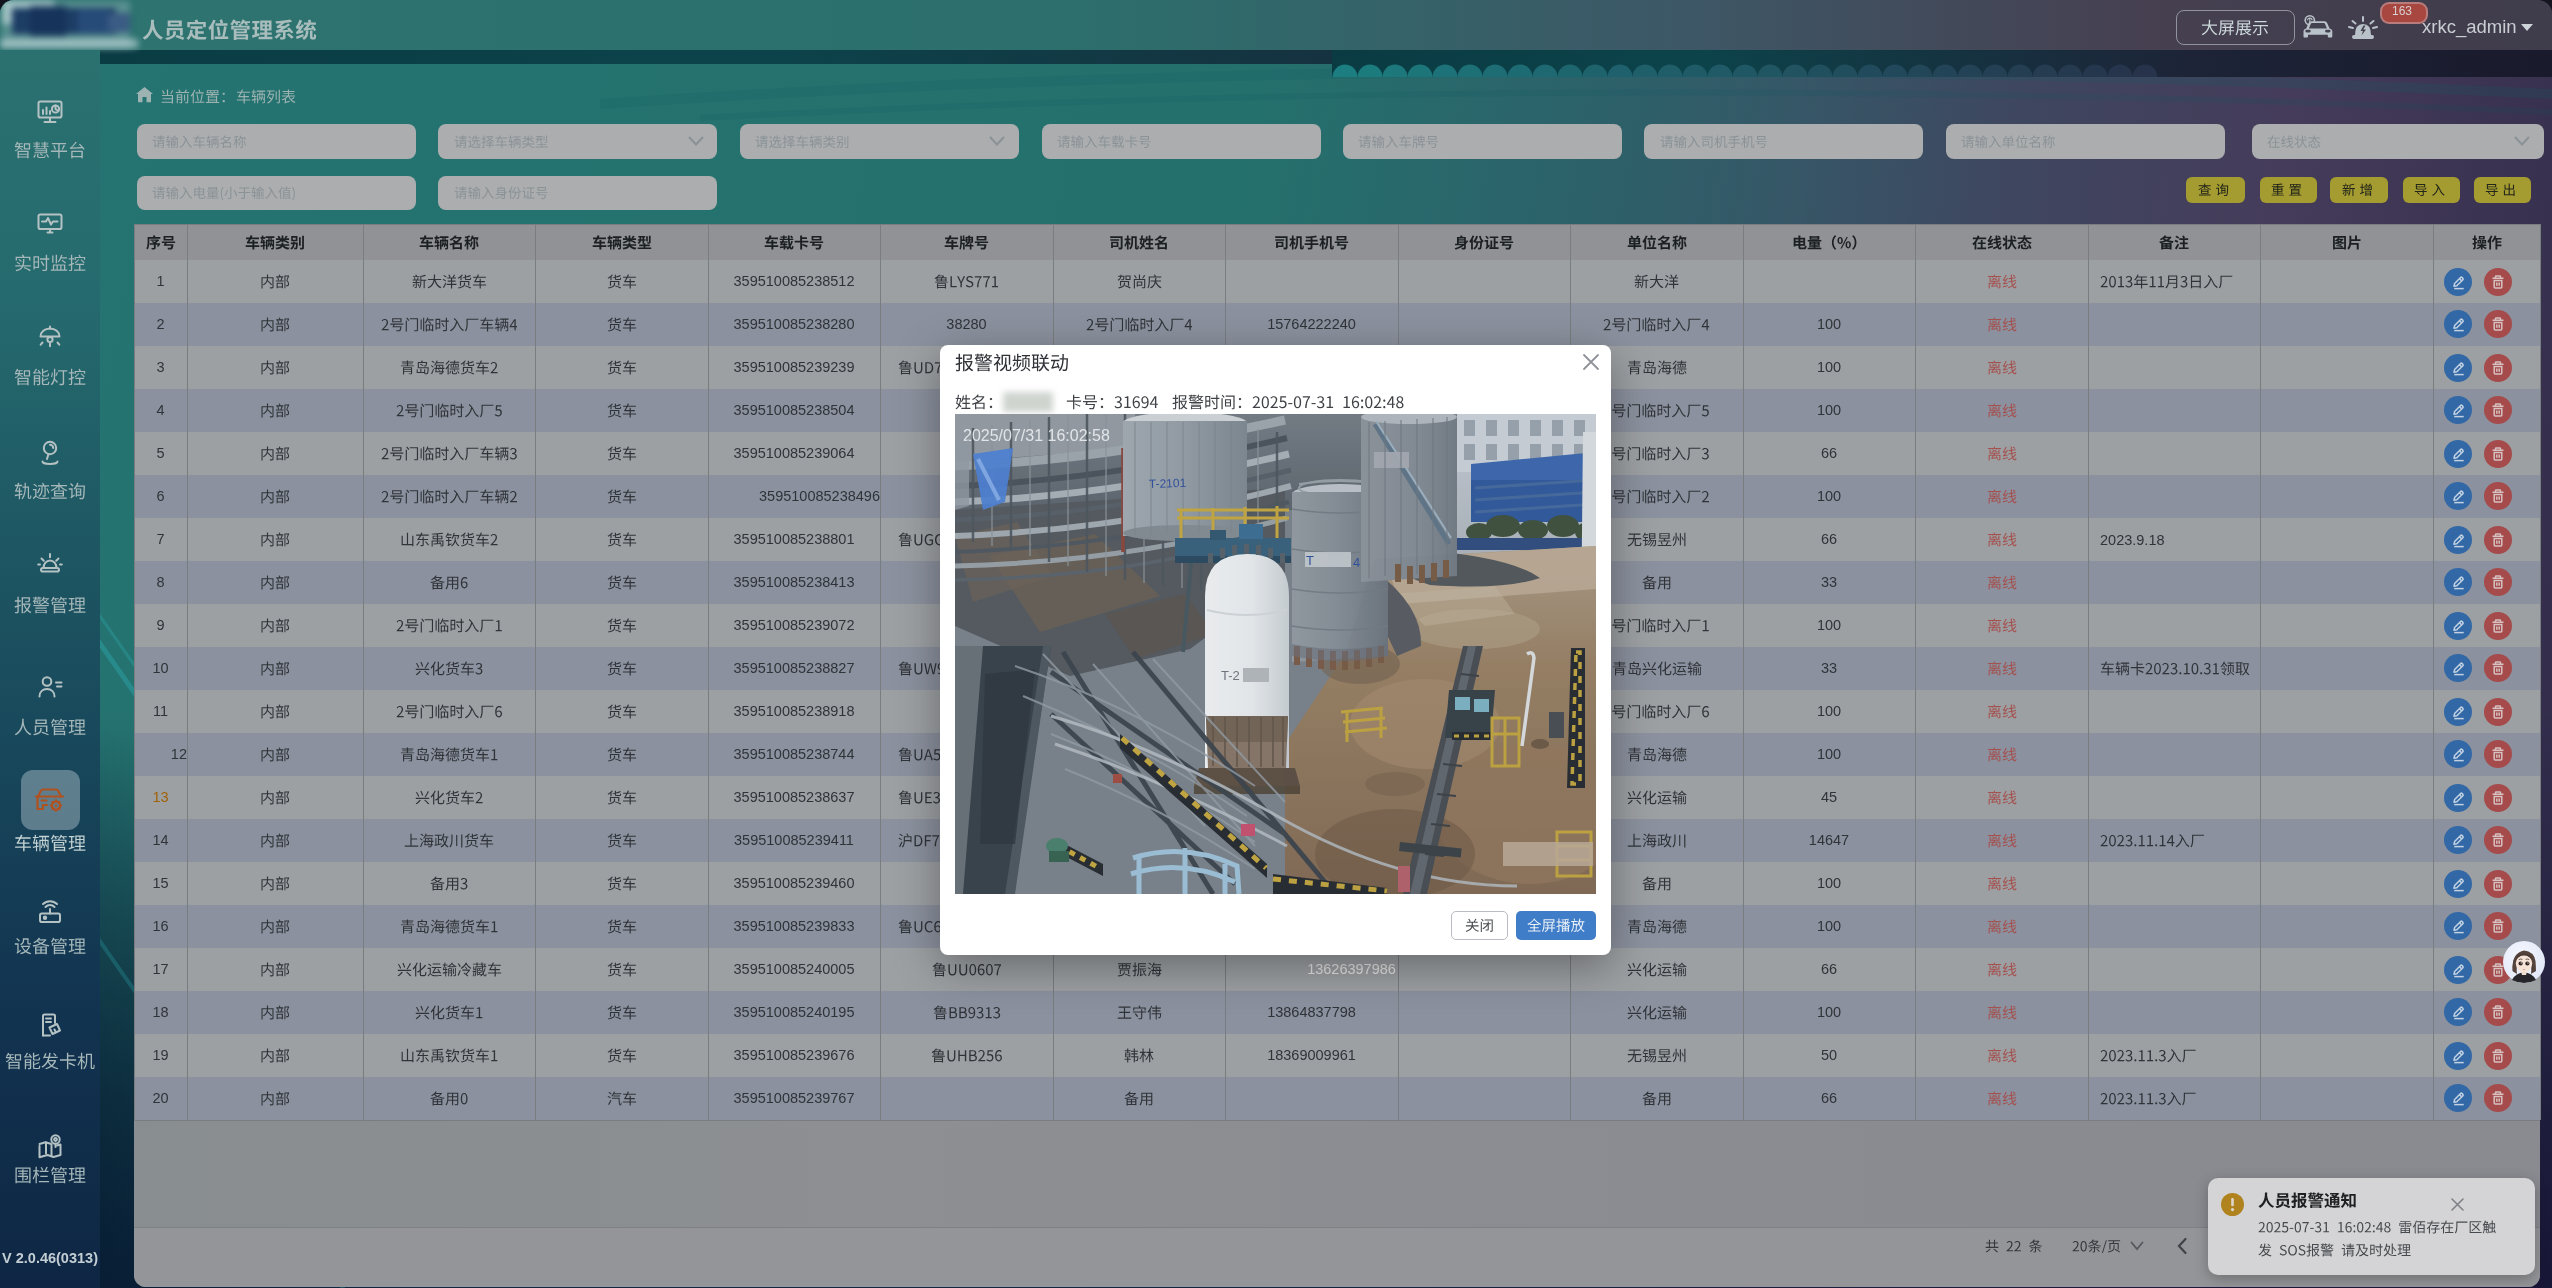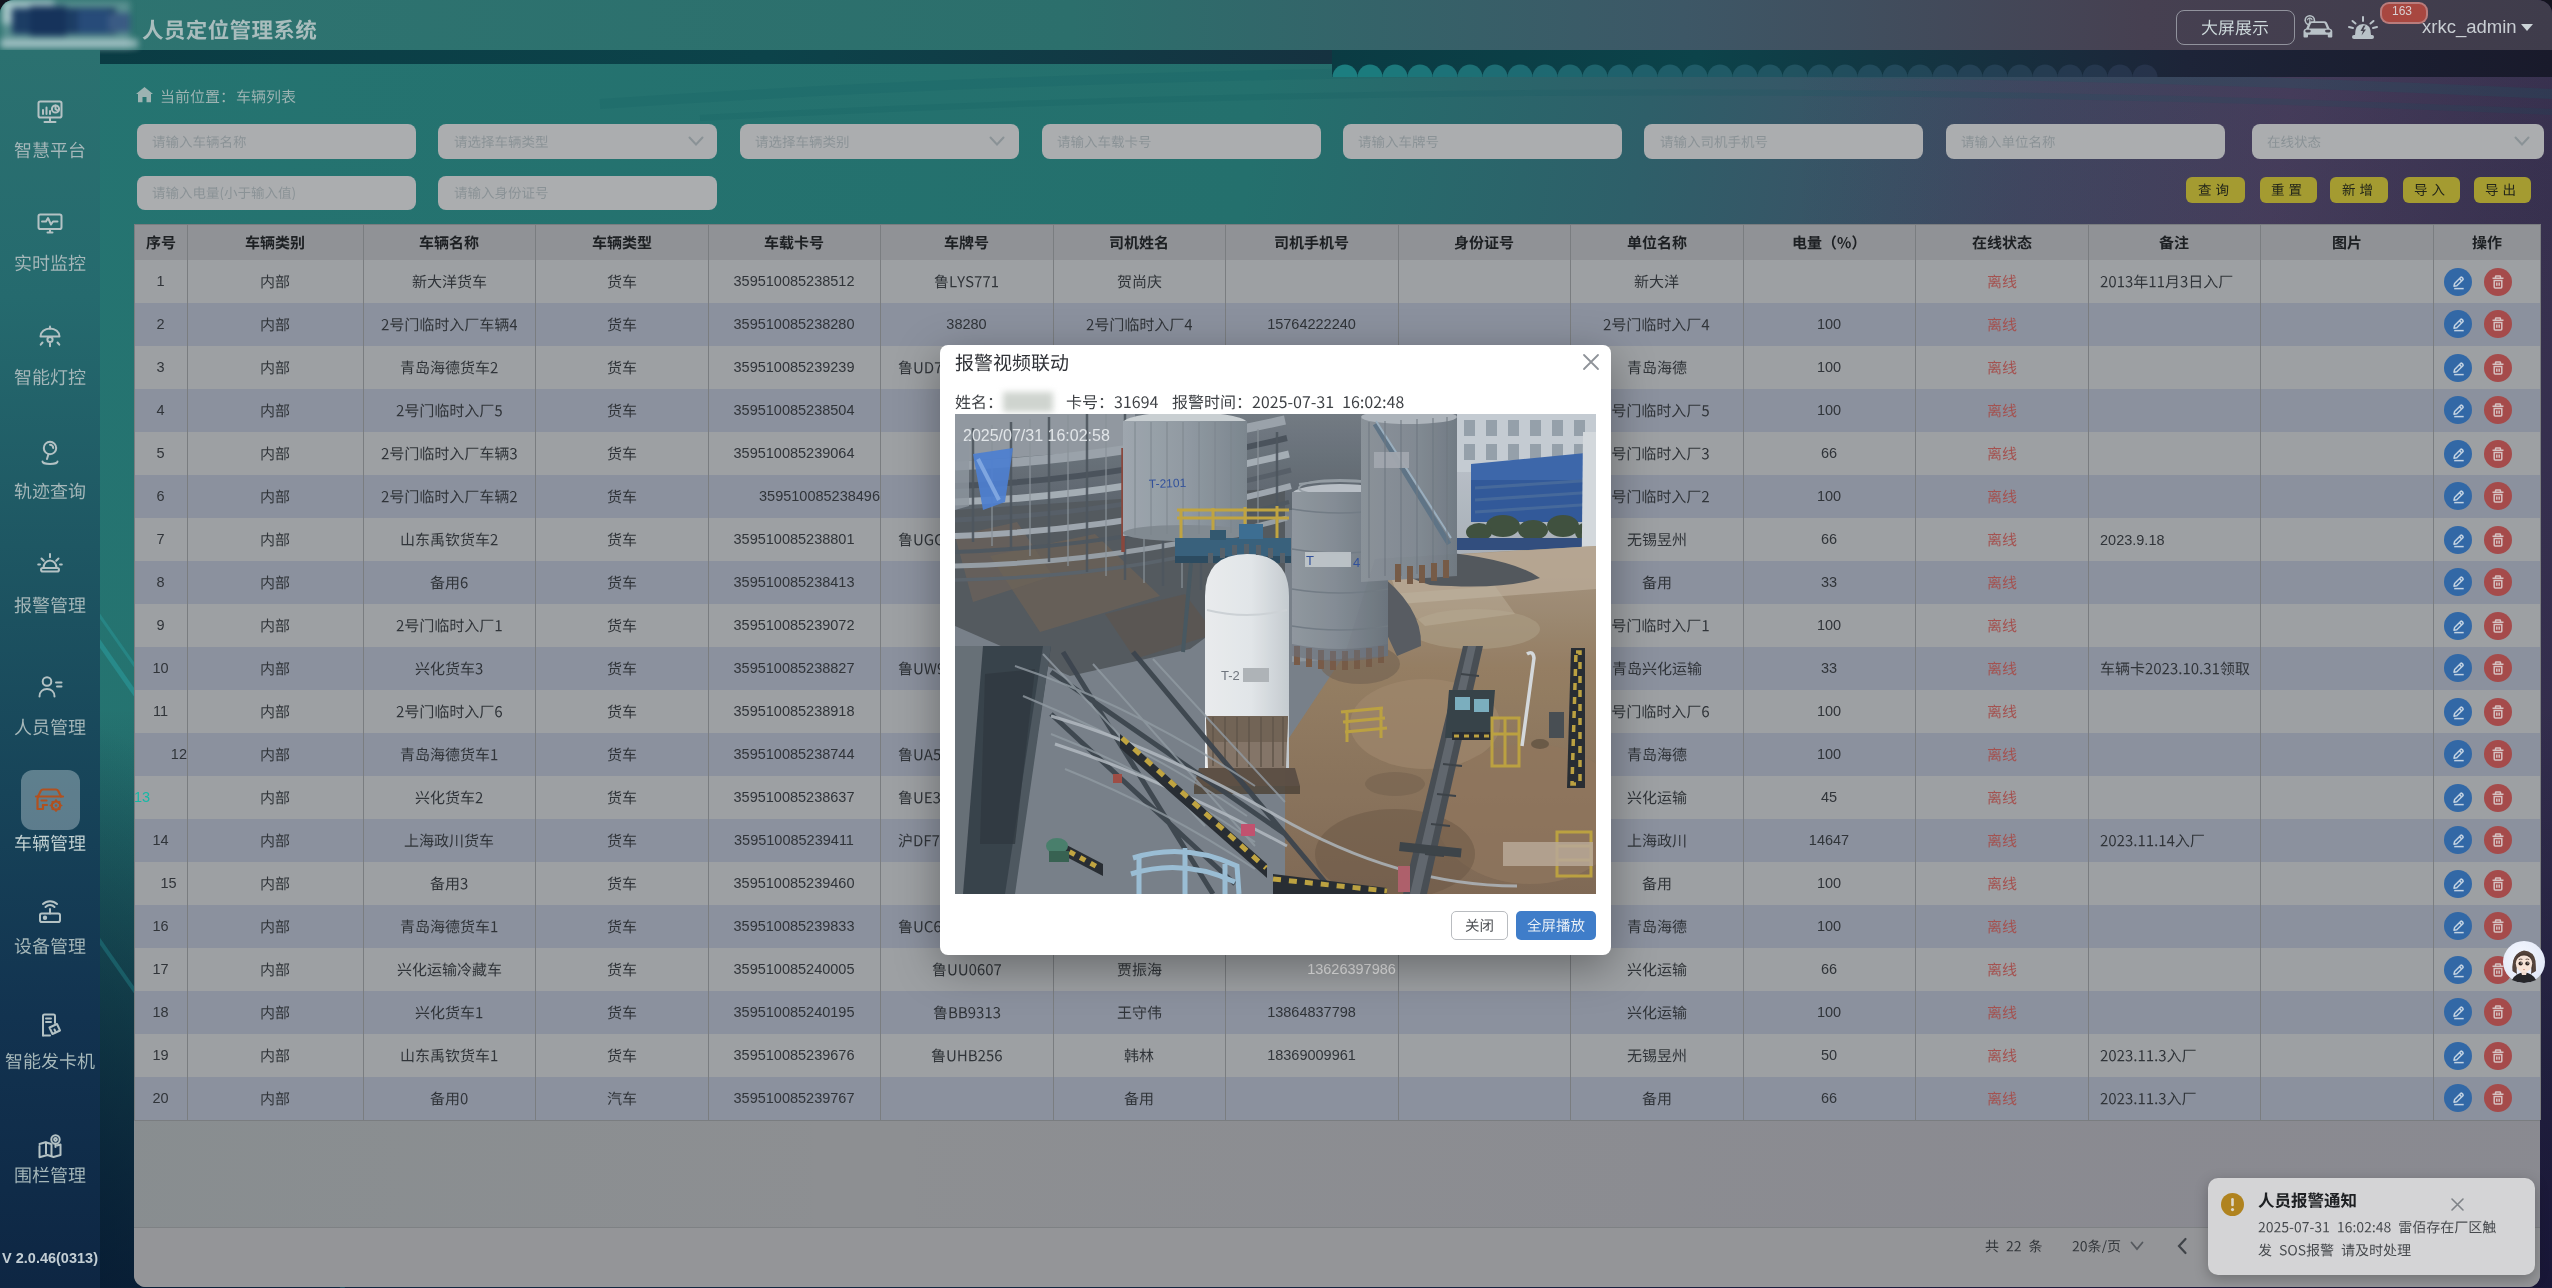--- a/index.html
+++ b/index.html
@@ -1337,21 +1337,21 @@
     </svg>
     <svg style="position:absolute;left:2484px;top:740px" width="28" height="28" viewBox="0 0 28 28">
       <circle cx="14" cy="14" r="14" fill="#a54b4b"></circle>
       <g stroke="#d6c2c2" stroke-width="1.5" fill="none">
         <path d="M8.5 10.2h11M11.5 10V8.8Q11.5 8.1 12.2 8.1h3.6Q16.5 8.1 16.5 8.8V10"></path>
         <path d="M10.2 12.6h7.6V19q0 1-1 1h-5.6q-1 0-1-1Z"></path>
         <path d="M12.8 14.4v3.4M15.2 14.4v3.4"></path>
       </g>
     </svg>
     <div style="position:absolute;left:134px;top:776px;width:2406px;height:43px;background:#9da0a3;border-bottom:1px solid #7a7d80;"></div>
-    <div style="position:absolute;left:134px;top:787.0px;width:53px;font-size:14.5px;color:#14b8a6;font-family:'Liberation Sans',sans-serif;line-height:21px;">13</div>
+    <div style="position:absolute;left:134px;top:787.0px;width:53px;text-align:center;font-size:14.5px;color:#a16207;font-family:'Liberation Sans',sans-serif;line-height:21px;">13</div>
     <svg style="position:absolute;left:260.0px;top:790.0px;fill:#303439;" width="30.0" height="15" viewBox="0 -880 2000 1000">
       <use href="#r5185" x="0"></use>
       <use href="#r90e8" x="1000"></use>
     </svg>
     <svg style="position:absolute;left:414.8px;top:790.0px;fill:#303439;" width="68.3" height="15" viewBox="0 -880 4555 1000">
       <use href="#r5174" x="0"></use>
       <use href="#r5316" x="1000"></use>
       <use href="#r8d27" x="2000"></use>
       <use href="#r8f66" x="3000"></use>
       <use href="#r32" x="4000"></use>
@@ -1442,21 +1442,21 @@
     </svg>
     <svg style="position:absolute;left:2484px;top:826px" width="28" height="28" viewBox="0 0 28 28">
       <circle cx="14" cy="14" r="14" fill="#a54b4b"></circle>
       <g stroke="#d6c2c2" stroke-width="1.5" fill="none">
         <path d="M8.5 10.2h11M11.5 10V8.8Q11.5 8.1 12.2 8.1h3.6Q16.5 8.1 16.5 8.8V10"></path>
         <path d="M10.2 12.6h7.6V19q0 1-1 1h-5.6q-1 0-1-1Z"></path>
         <path d="M12.8 14.4v3.4M15.2 14.4v3.4"></path>
       </g>
     </svg>
     <div style="position:absolute;left:134px;top:862px;width:2406px;height:43px;background:#9da0a3;border-bottom:1px solid #7a7d80;"></div>
-    <div style="position:absolute;left:134px;top:873.0px;width:53px;text-align:center;font-size:14.5px;color:#303439;font-family:'Liberation Sans',sans-serif;line-height:21px;padding-left:8px;">15</div>
+    <div style="position:absolute;left:134px;top:873.0px;width:53px;text-align:center;font-size:14.5px;color:#303439;font-family:'Liberation Sans',sans-serif;line-height:21px;">15</div>
     <svg style="position:absolute;left:260.0px;top:876.0px;fill:#303439;" width="30.0" height="15" viewBox="0 -880 2000 1000">
       <use href="#r5185" x="0"></use>
       <use href="#r90e8" x="1000"></use>
     </svg>
     <svg style="position:absolute;left:429.8px;top:876.0px;fill:#303439;" width="38.3" height="15" viewBox="0 -880 2555 1000">
       <use href="#r5907" x="0"></use>
       <use href="#r7528" x="1000"></use>
       <use href="#r33" x="2000"></use>
     </svg>
     <svg style="position:absolute;left:606.5px;top:876.0px;fill:#303439;" width="30.0" height="15" viewBox="0 -880 2000 1000">

